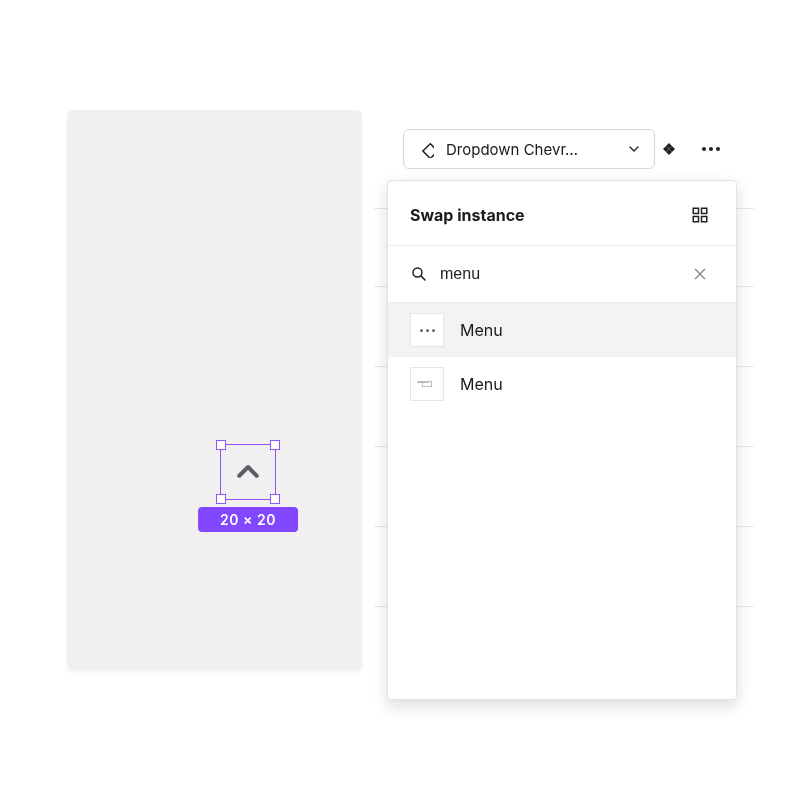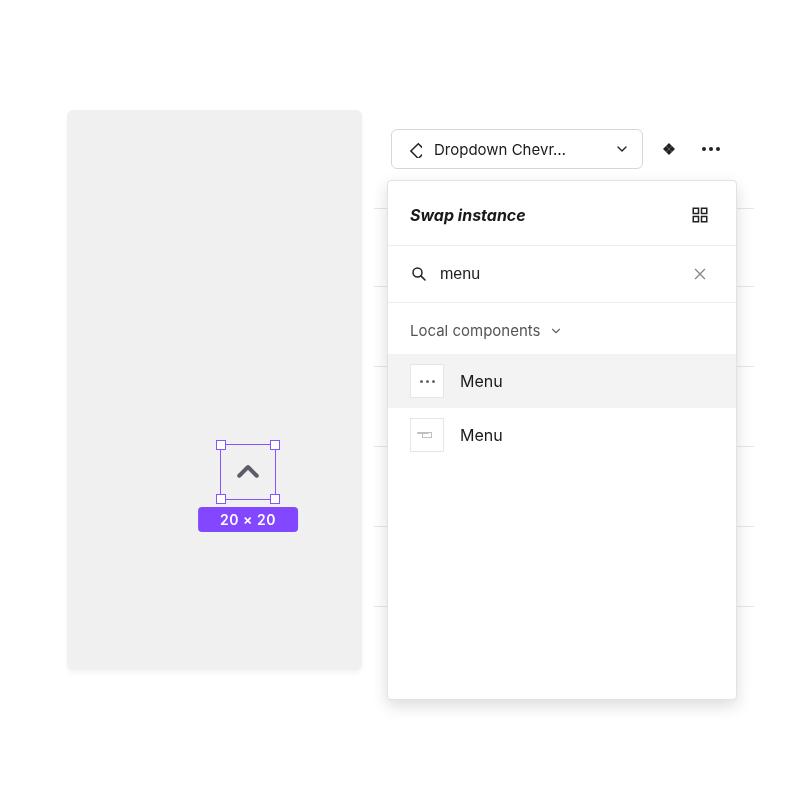--- a/index.html
+++ b/index.html
@@ -33,42 +33,41 @@
       background:#8347ff; color:#fff; font-size:14px; font-weight:600;
       padding:4px 22px; border-radius:4px; white-space:nowrap;
       letter-spacing:0.5px;
     }
 
     .rp { position:absolute; left:375px; top:120px; width:378px; height:560px; }
     .rp-lines { position:absolute; left: -1px; top: 40px; width: 380px; height: 520px; }
     .rp-lines div { position:absolute; left:0; width:100%; height:1px; background:#e6e6e6; }
 
     .inst-bar {
-      position:absolute; left:16px; top:9px; width:252px; height:40px;
+      position:absolute; left:28px; top:9px; width:252px; height:40px;
       display:flex; align-items:center; gap:12px;
       border:1px solid #d7d7d7; border-radius:6px; background:#fff;
       padding:0 12px; font-size:15px;
     }
     .inst-bar .label { flex:1; white-space:nowrap; overflow:hidden; text-overflow:ellipsis; }
     .rp-top-icons {
       position:absolute; left:280px; top:9px; height:40px; display:flex; align-items:center; gap:14px;
       color:#222;
     }
     .icon-btn { width:28px; height:28px; display:flex; align-items:center; justify-content:center; border-radius:4px; cursor:pointer; }
 
     .panel {
       position:absolute; left:12px; top:60px; width:350px; height:520px;
       background:#fff; border:1px solid #e2e2e2; border-radius:4px;
       box-shadow:0 6px 16px rgba(0,0,0,0.14);
       display:flex; flex-direction:column;
     }
     .p-head {
       display:flex; align-items:center; justify-content:space-between;
       padding:20px 22px 16px 22px;
-      font-style:italic;
     }
     .p-head .title { font-size:16px; font-weight:700; }
     .p-search {
       display:flex; align-items:center; gap:12px; padding:0 22px;
       border-top:1px solid #ececec; border-bottom:1px solid #ececec; height:58px;
     }
     .p-search input {
       flex:1; border:none; outline:none; font-size:16px; color:#222;
     }
     .p-section {
@@ -171,28 +170,20 @@
           </svg>
       </span>
       <input type="text" value="menu" style="">
       <span class="icon-btn">
         <svg width="16" height="16" viewBox="0 0 24 24" fill="none" stroke="#888" stroke-width="2" stroke-linecap="round">
             <line x1="5" y1="5" x2="19" y2="19"></line>
             <line x1="19" y1="5" x2="5" y2="19"></line>
           </svg>
       </span>
     </div>
-    <div class="p-section">
-      <span>Local components</span>
-      <span>
-        <svg width="14" height="14" viewBox="0 0 24 24" fill="none" stroke="#666" stroke-width="2" stroke-linecap="round" stroke-linejoin="round">
-            <polyline points="6 9 12 15 18 9"></polyline>
-          </svg>
-      </span>
-    </div>
 
     <div class="p-item hover">
       <div class="thumb">
         <span class="dots3">
             <span></span>
             <span></span>
             <span></span>
           </span>
       </div>
       <span>Menu</span>

